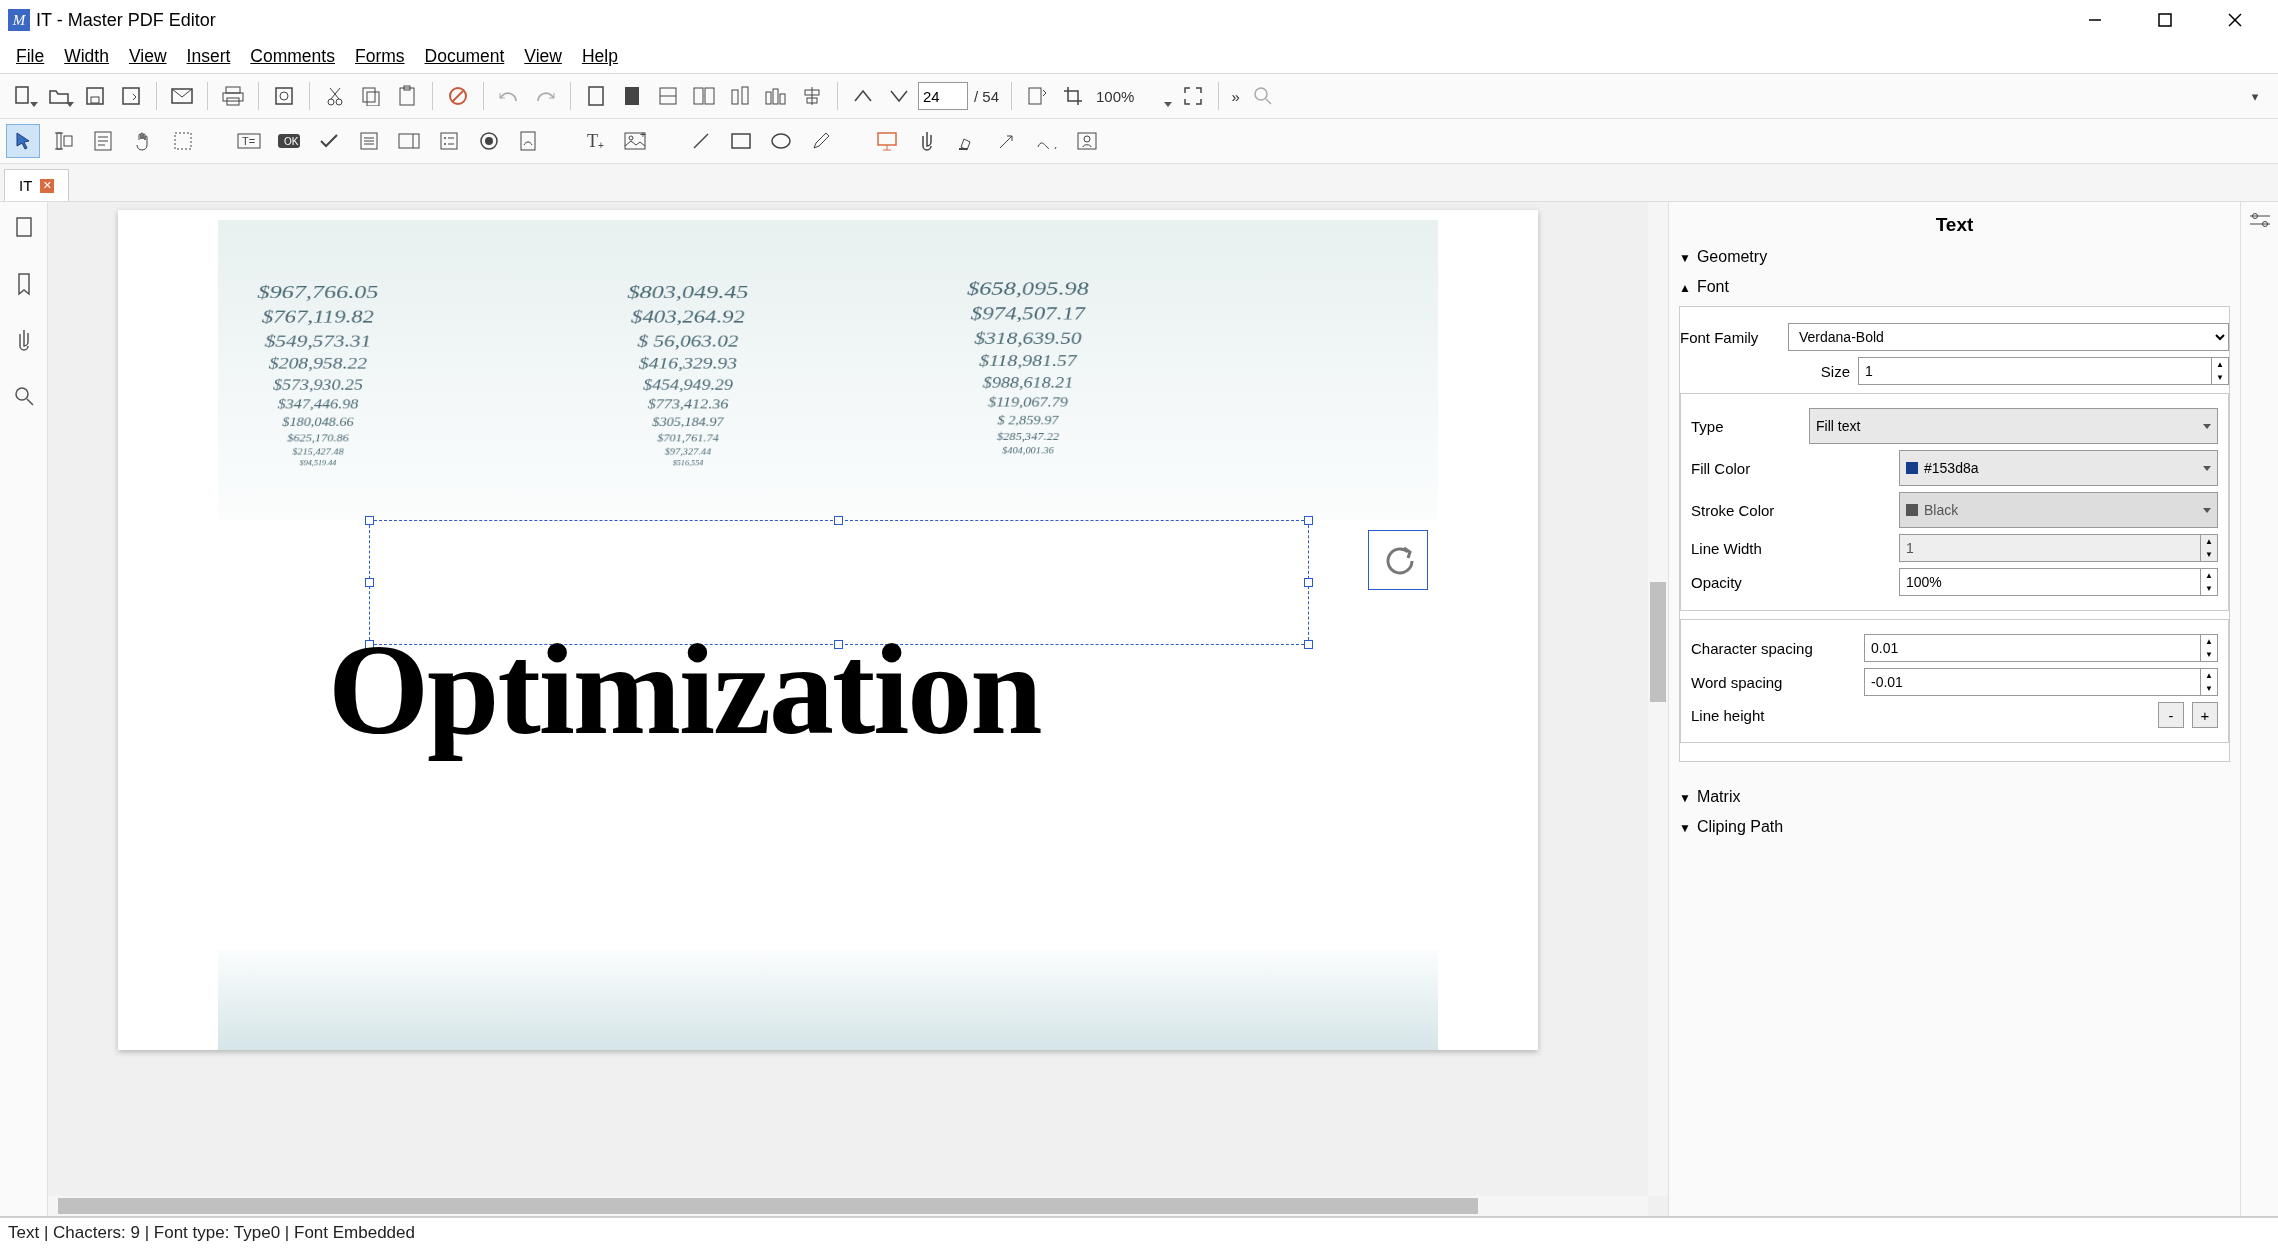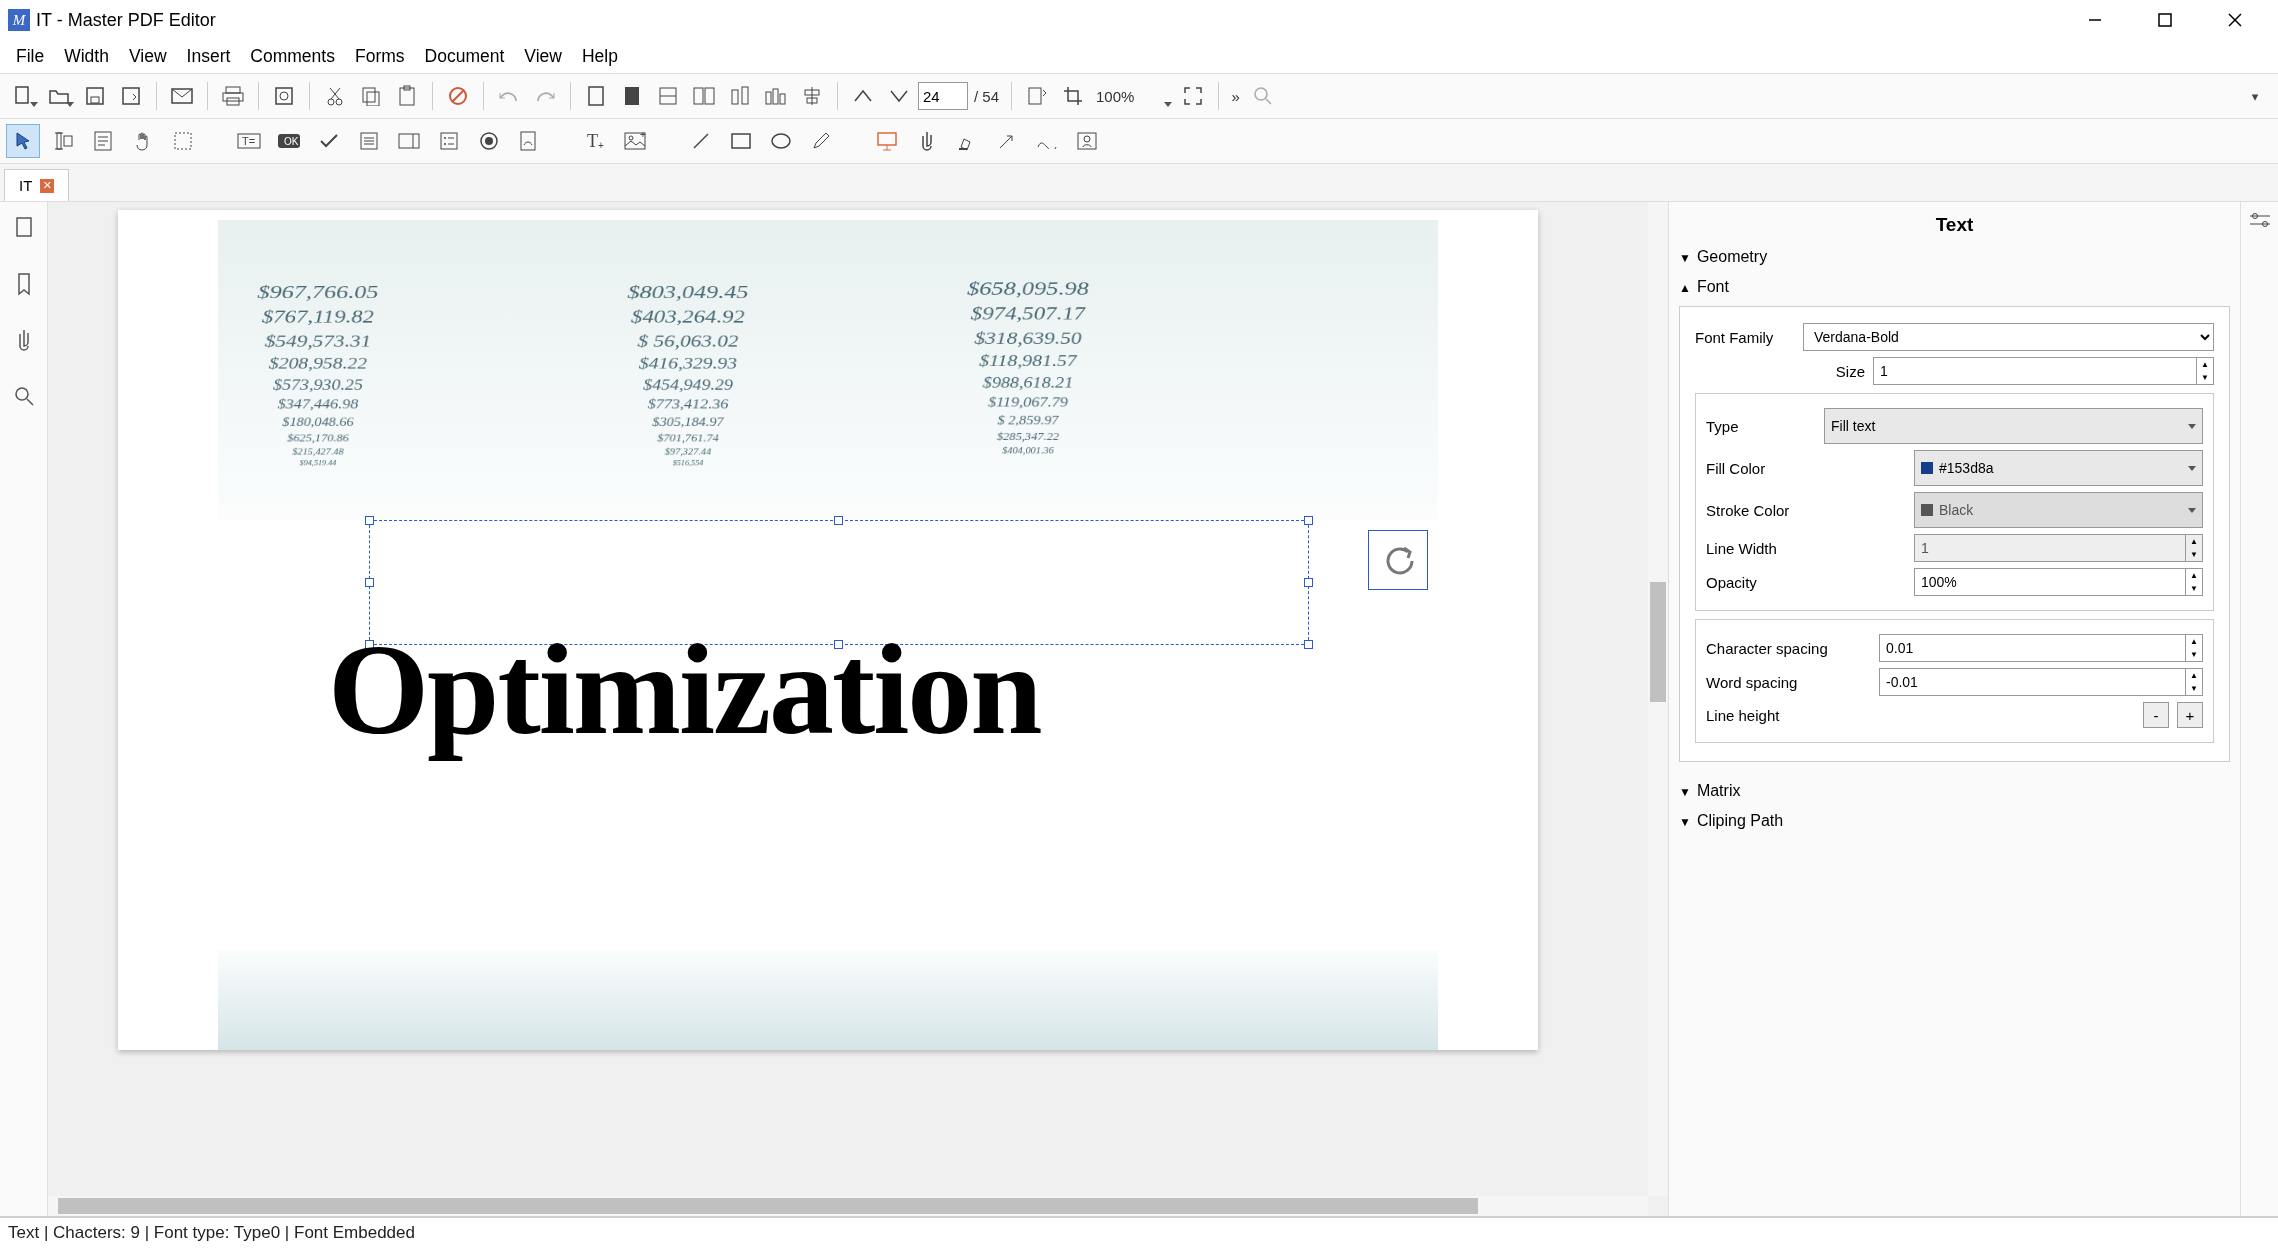--- a/index.html
+++ b/index.html
@@ -3,21 +3,21 @@
 <meta charset="utf-8">
 <style>
 * { box-sizing: border-box; margin: 0; padding: 0; }
 body { font-family: "Segoe UI", Arial, sans-serif; font-size: 13px; background: #fff; width: 2278px; height: 1248px; overflow: hidden; display: flex; flex-direction: column; }
 .titlebar { height: 40px; display: flex; align-items: center; padding: 0 8px; background: #fff; }
 .app-icon { width: 22px; height: 22px; background: #3b68c5; color: #fff; font-style: italic; font-family: serif; display: flex; align-items: center; justify-content: center; font-size: 15px; margin-right: 6px; }
 .title-text { font-size: 18px; color: #000; }
 .winbtns { margin-left: auto; display: flex; }
 .winbtn { width: 70px; height: 36px; display: flex; align-items: center; justify-content: center; font-size: 18px; color: #000; }
 .menubar { height: 34px; display: flex; align-items: center; padding: 0 6px; border-bottom: 1px solid #ddd; }
-.menuitem { padding: 4px 10px; font-size: 17.5px; color: #000; }
+.menuitem { padding: 4px 10px; font-size: 17.5px; color: #000; text-decoration: underline; }
 .toolbar { height: 45px; display: flex; align-items: center; padding: 0 6px; border-bottom: 1px solid #e0e0e0; gap: 2px; background: #fafafa; }
 .tb-btn { width: 34px; height: 34px; display: flex; align-items: center; justify-content: center; color: #444; position: relative; }
 .tb-btn.dd::after { content: ""; border-left: 4px solid transparent; border-right: 4px solid transparent; border-top: 5px solid #555; position: absolute; right: 2px; bottom: 6px; }
 .tb-sep { width: 1px; height: 28px; background: #ccc; margin: 0 6px; }
 .tb-input { width: 50px; height: 28px; border: 1px solid #999; font-size: 15px; padding: 2px 4px; }
 .tb-text { font-size: 15px; color: #333; padding: 0 4px; }
 .toolbar2 { height: 45px; display: flex; align-items: center; padding: 0 6px; border-bottom: 1px solid #e0e0e0; gap: 6px; background: #fafafa; }
 .t2-btn { width: 34px; height: 34px; display: flex; align-items: center; justify-content: center; color: #444; border: 1px solid transparent; }
 .t2-btn.active { background: #cfe4f7; border: 1px solid #7eb3e0; }
 .tabbar { height: 38px; display: flex; align-items: flex-end; background: #f5f5f5; border-bottom: 1px solid #ddd; }
@@ -39,21 +39,21 @@
 .selbox .handle { position: absolute; width: 9px; height: 9px; background: #fff; border: 1px solid #2a5acb; }
 .word1 { position: absolute; left: 265px; top: 295px; font-family: Verdana, sans-serif; font-weight: bold; font-size: 130px; color: #1f4a8a; letter-spacing: -2px; }
 .word2 { position: absolute; left: 210px; top: 404px; font-family: Georgia, "Times New Roman", serif; font-weight: bold; font-size: 130px; color: #000; letter-spacing: -2px; }
 .rotate-widget { position: absolute; left: 1250px; top: 320px; width: 60px; height: 60px; border: 1.5px solid #2a5acb; display: flex; align-items: center; justify-content: center; background: #fff; }
 .right-panel { width: 610px; background: #fafafa; border-left: 1px solid #e0e0e0; display: flex; }
 .props { flex: 1; padding: 6px 10px; overflow-y: auto; }
 .props-title { text-align: center; font-weight: bold; font-size: 19px; padding: 6px 0; }
 .section-hdr { display: flex; align-items: center; gap: 6px; font-size: 16px; padding: 6px 0; }
 .section-hdr .tri-r::before { content: "▼"; color: #000; font-size: 12px; }
 .section-hdr .tri-d::before { content: "▲"; color: #000; font-size: 12px; }
-.font-body { border: 1px solid #ccc; padding: 10px 15px; margin: 4px 0 14px 0; background: #fff; }
+.font-body { border: 1px solid #ccc; padding: 10px 0; margin: 4px 0 20px 0; background: #fff; }
 .row { display: flex; align-items: center; margin: 6px 0; gap: 8px; }
 .row label { font-size: 15px; }
 .row .lbl-w { width: 130px; }
 .row input[type=text], .row select { height: 28px; border: 1px solid #999; padding: 2px 6px; font-size: 14px; background: #fff; }
 .row .combo { display: flex; align-items: center; height: 36px; border: 1px solid #999; padding: 2px 6px; font-size: 14px; background: #fff; gap: 6px; position: relative; }
 .row .combo::after { content: ""; border-left: 4px solid transparent; border-right: 4px solid transparent; border-top: 5px solid #555; position: absolute; right: 6px; }
 .row .combo.disabled { background: #ddd; color: #555; }
 .spin { display: flex; border: 1px solid #999; height: 28px; background: #fff; }
 .spin input { border: none; width: 100%; padding: 2px 6px; font-size: 14px; }
 .spin .arrows { width: 18px; display: flex; flex-direction: column; border-left: 1px solid #999; }

